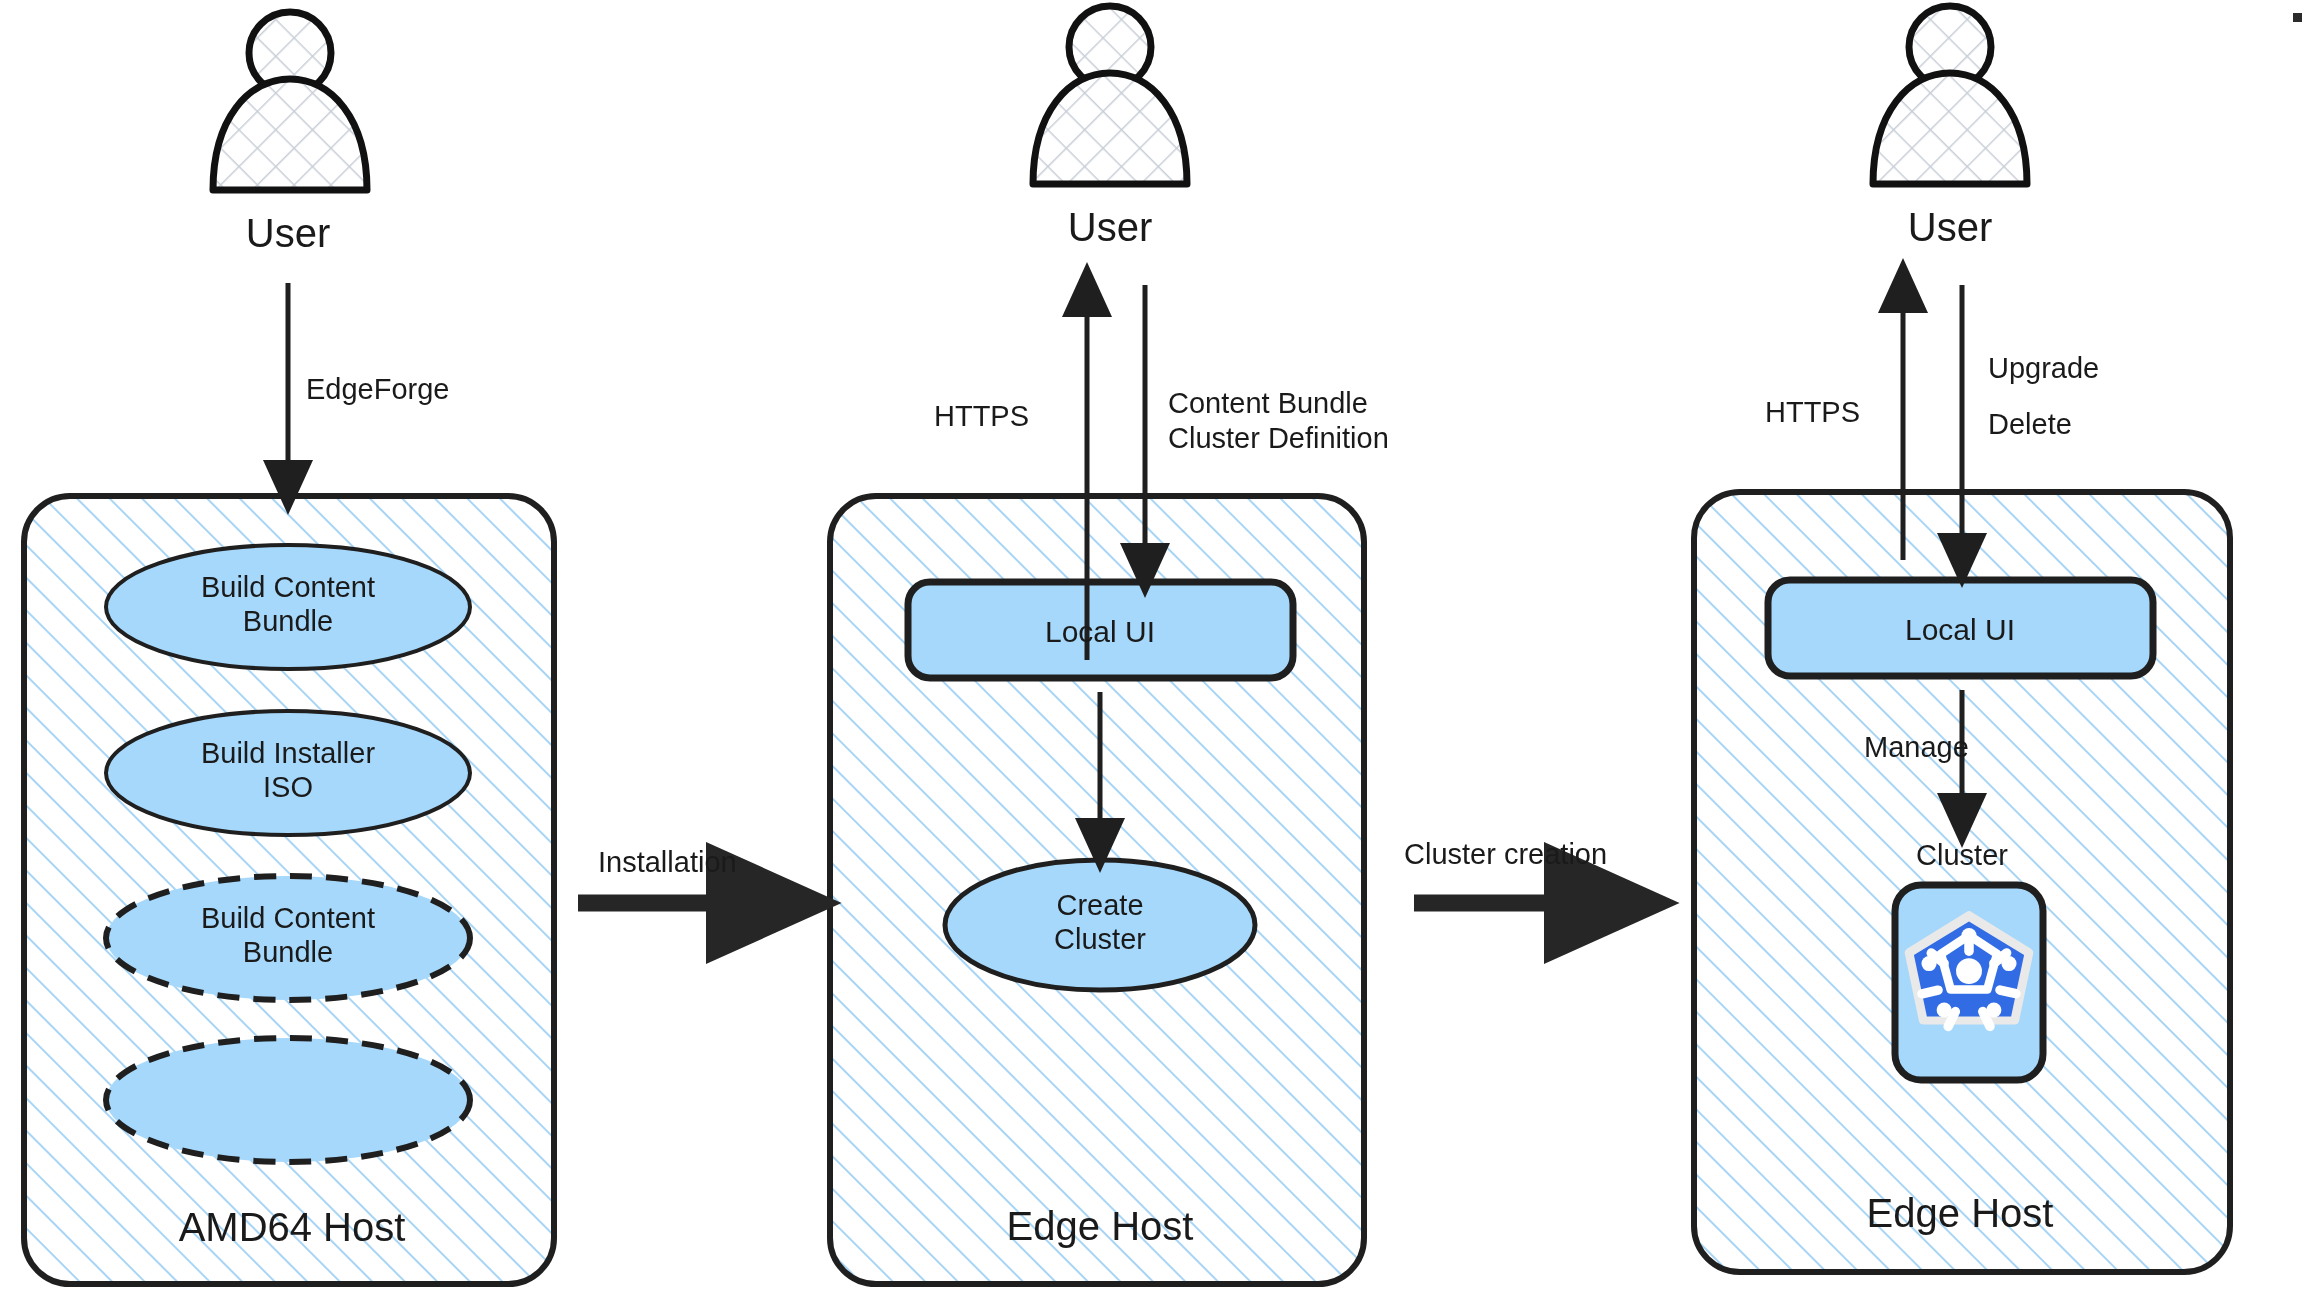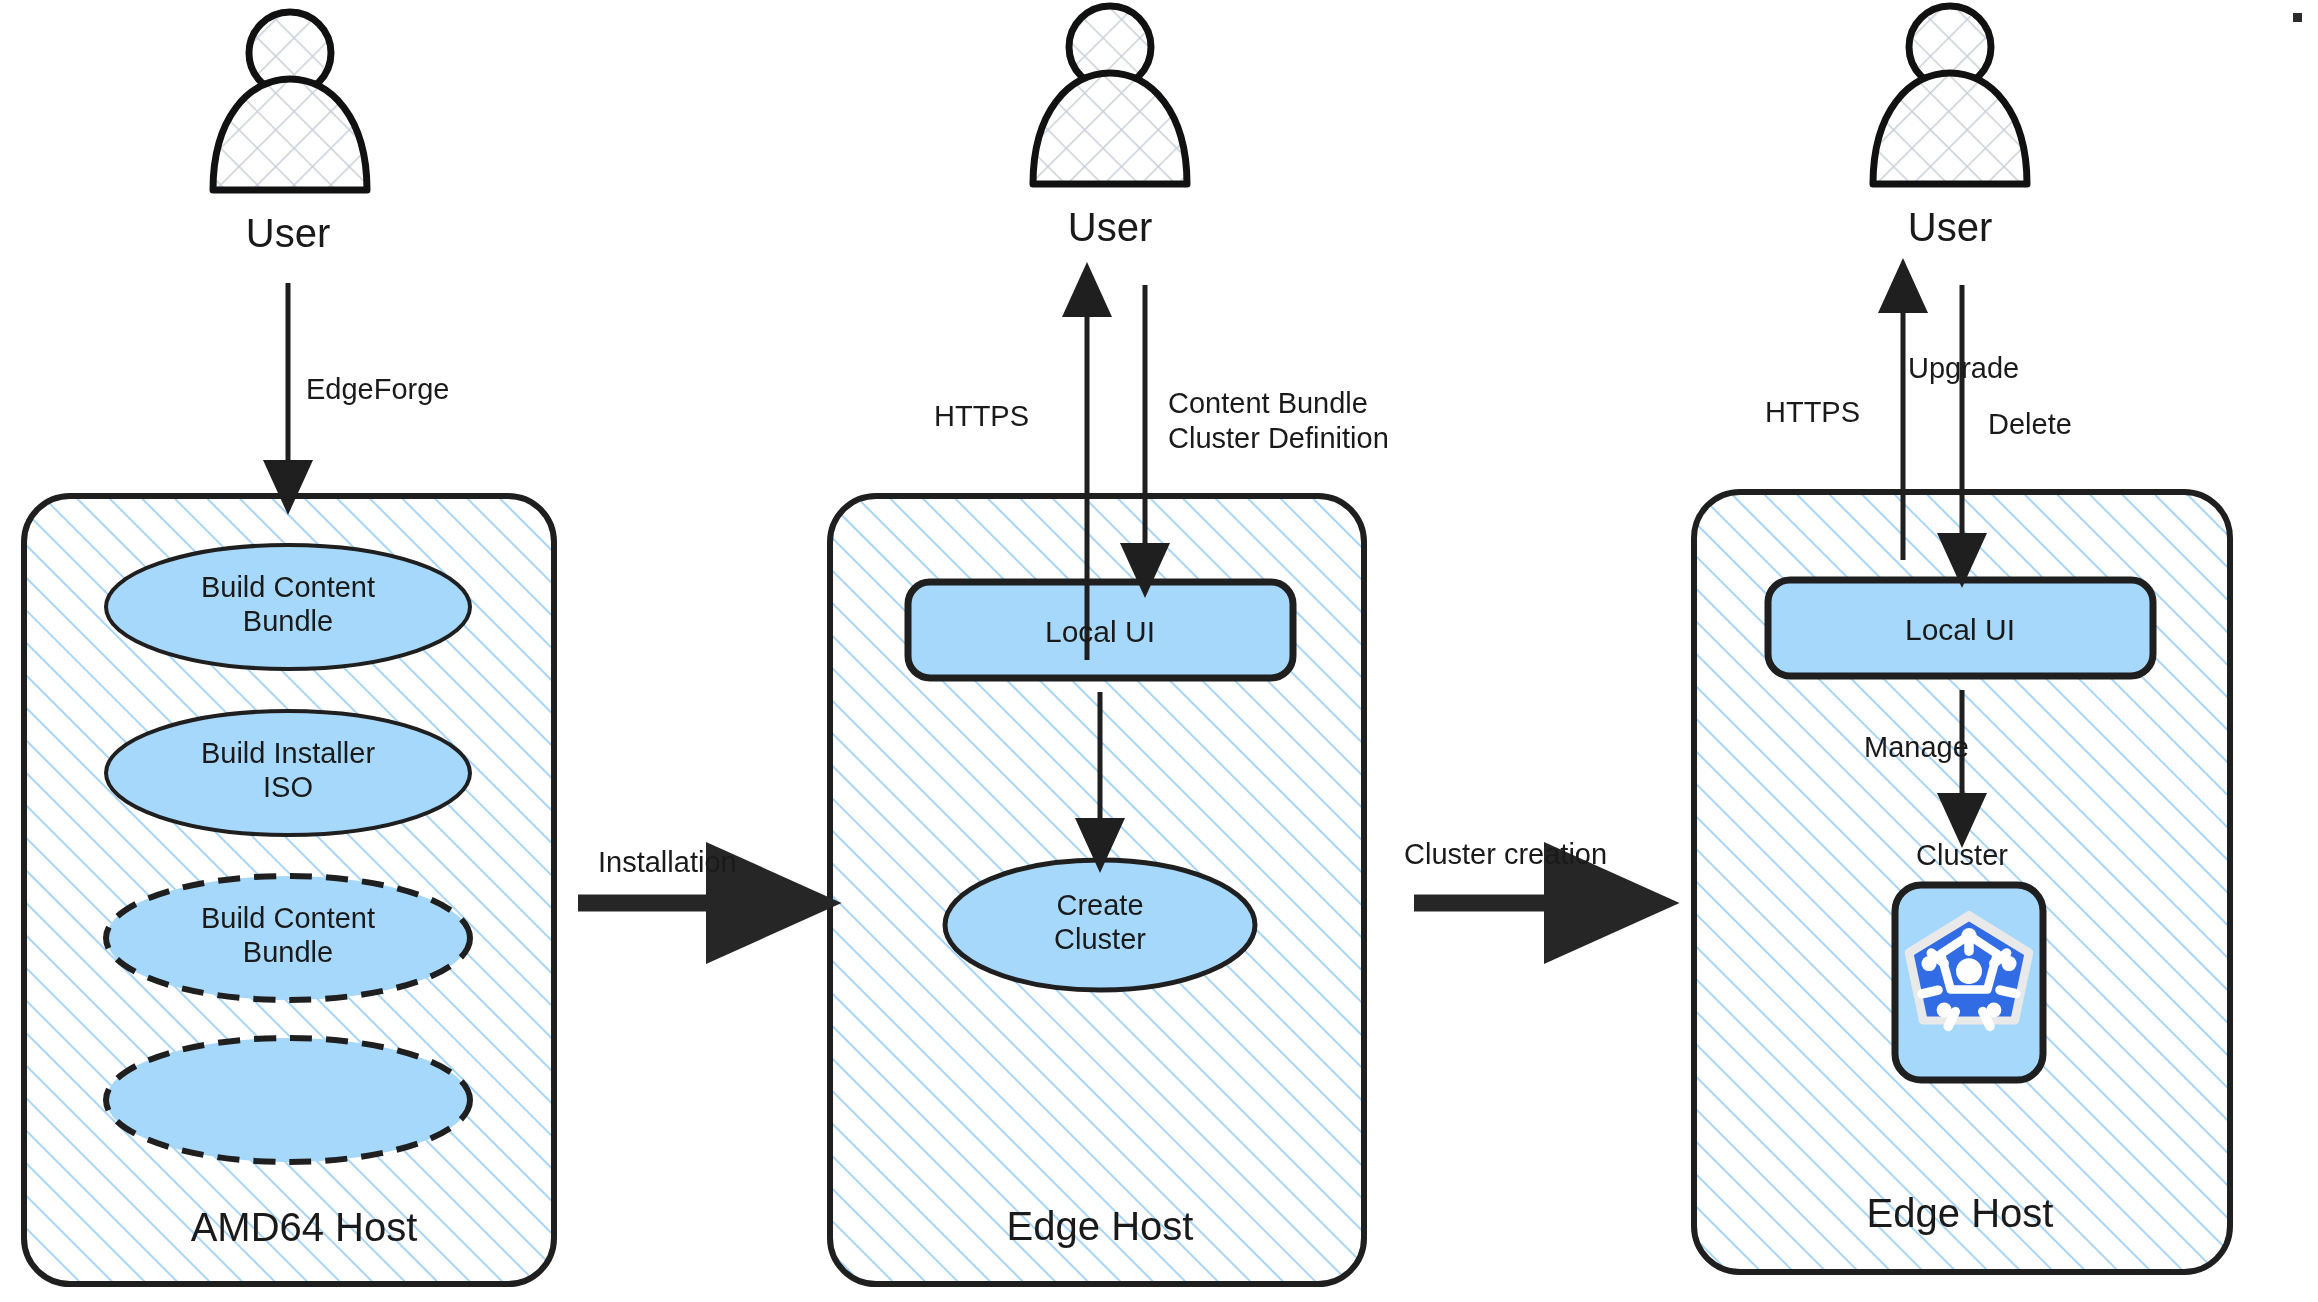--- a/index.html
+++ b/index.html
@@ -117,36 +117,36 @@
   <div class="txt ctr user-label" style="left:1950px;top:204px;">User</div>
 
   <div class="txt conn-label" style="left:306px;top:373px;">EdgeForge</div>
 
   <div class="txt ctr node-label" style="left:288px;top:571px;"><span style="white-space:pre-line;">Build Content
 Bundle</span></div>
   <div class="txt ctr node-label" style="left:288px;top:737px;"><span style="white-space:pre-line;">Build Installer
 ISO</span></div>
   <div class="txt ctr node-label" style="left:288px;top:902px;"><span style="white-space:pre-line;">Build Content
 Bundle</span></div>
-  <div class="txt ctr host-label" style="left:304px;top:1204px;">AMD64 Host</div>
+  <div class="txt ctr host-label" style="left:292px;top:1204px;">AMD64 Host</div>
 
   <div class="txt conn-label" style="left:934px;top:400px;">HTTPS</div>
   <div class="txt conn-label" style="left:1168px;top:387px;">Content Bundle</div>
   <div class="txt conn-label" style="left:1168px;top:422px;">Cluster Definition</div>
 
   <div class="txt ctr edge-label" style="left:1100px;top:615px;">Local UI</div>
   <div class="txt ctr node-label" style="left:1100px;top:889px;"><span style="white-space:pre-line;">Create
 Cluster</span></div>
   <div class="txt ctr host-label" style="left:1100px;top:1203px;">Edge Host</div>
 
   <div class="txt conn-label" style="left:598px;top:846px;">Installation</div>
   <div class="txt conn-label" style="left:1404px;top:838px;">Cluster creation</div>
 
   <div class="txt conn-label" style="left:1765px;top:396px;">HTTPS</div>
-  <div class="txt conn-label" style="left:1908px;top:352px;">Upgrade</div>
+  <div class="txt conn-label" style="left:1988px;top:352px;">Upgrade</div>
   <div class="txt conn-label" style="left:1988px;top:408px;">Delete</div>
 
   <div class="txt ctr edge-label" style="left:1960px;top:613px;">Local UI</div>
   <div class="txt conn-label" style="left:1864px;top:731px;">Manage</div>
   <div class="txt ctr cluster-cap" style="left:1962px;top:839px;">Cluster</div>
   <div class="txt ctr host-label" style="left:1960px;top:1190px;">Edge Host</div>
 
 </div>
 
 </body></html>

